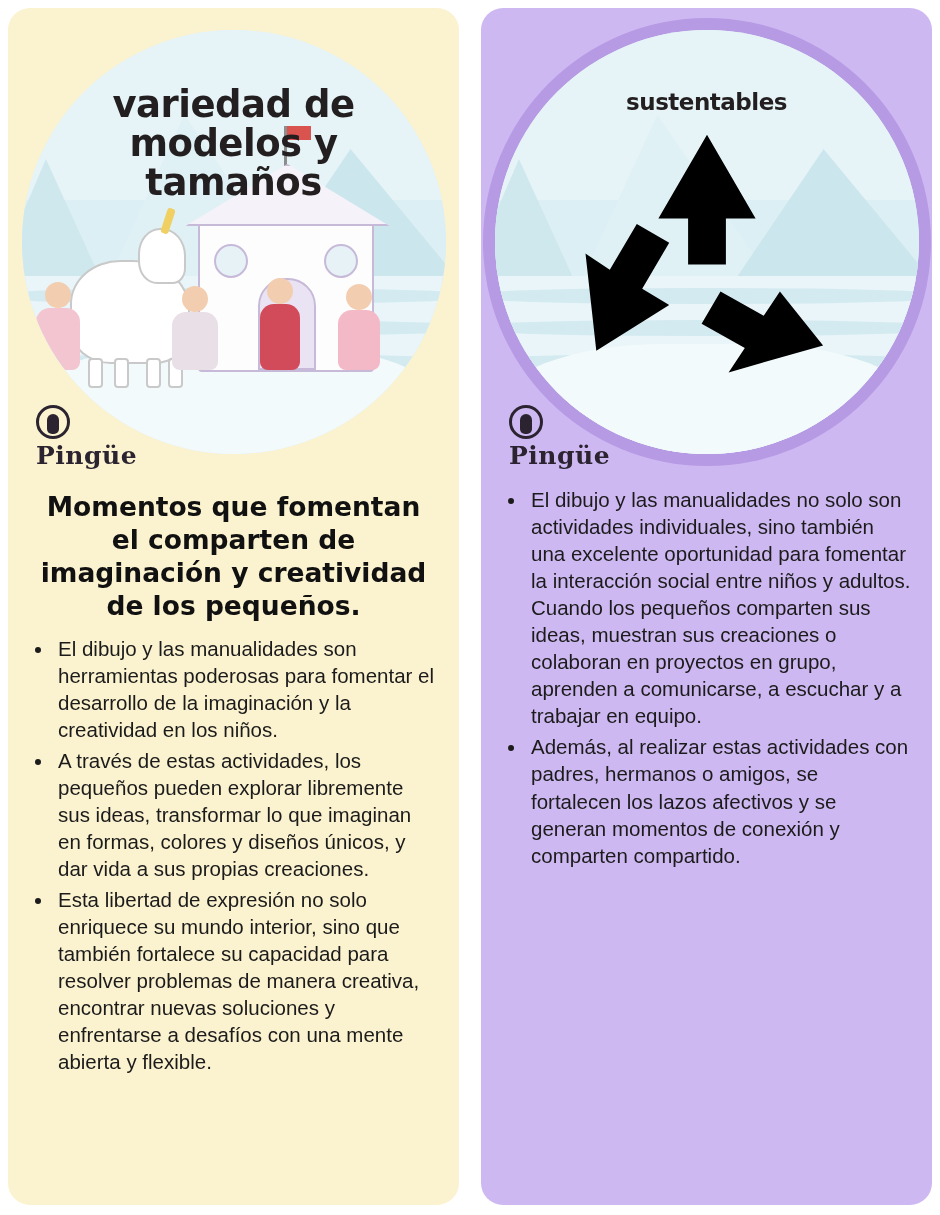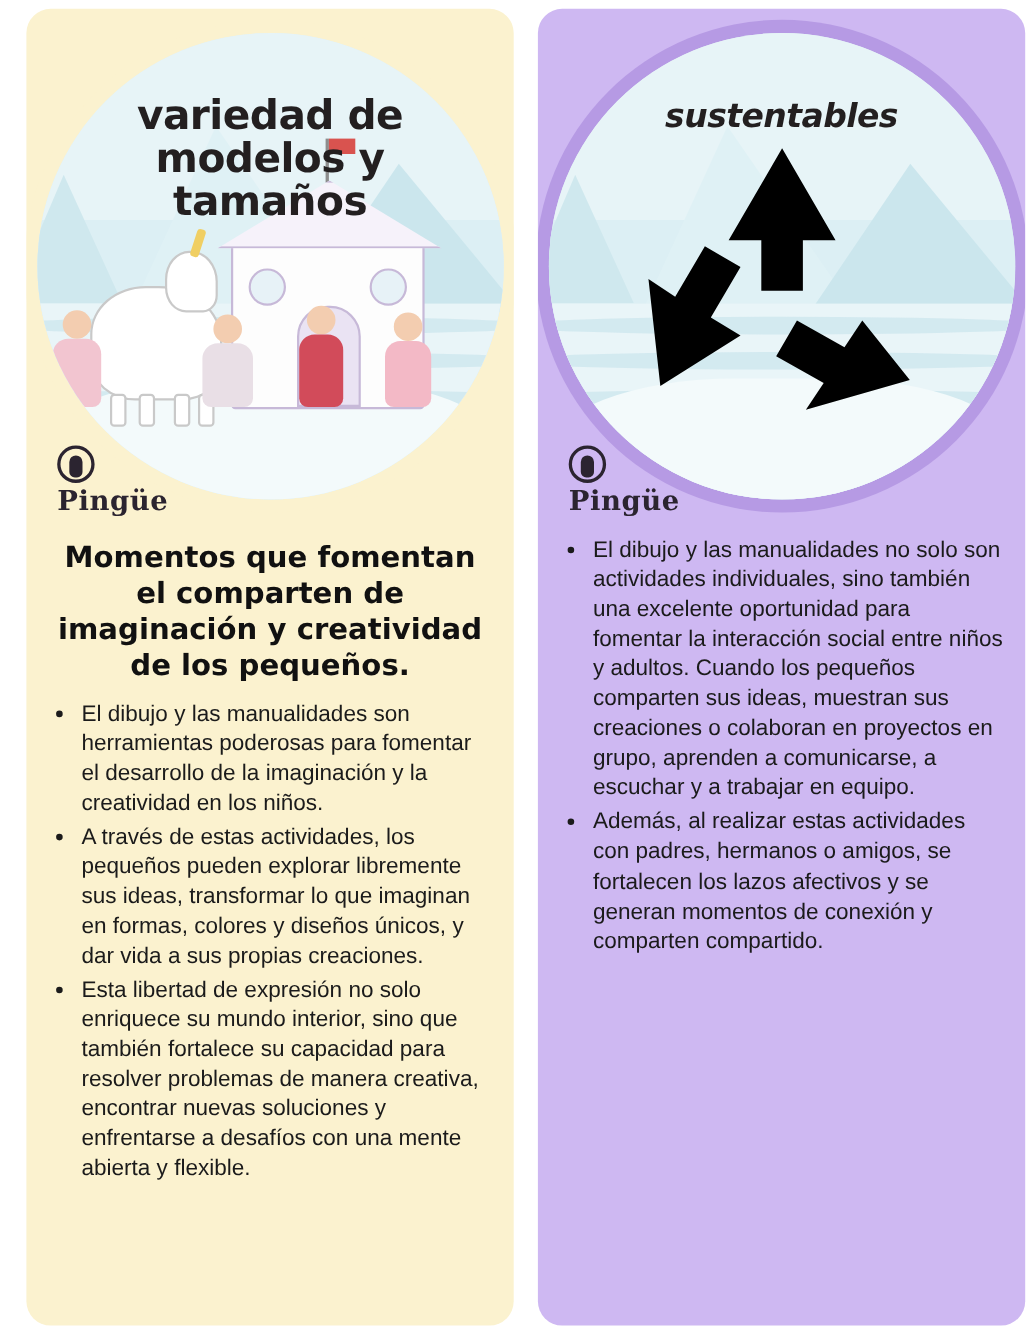--- a/index.html
+++ b/index.html
@@ -14,21 +14,20 @@
     width: 940px;
     height: 1215px;
     background: #ffffff;
     overflow: hidden;
   }
   .cards {
     display: flex;
     gap: 22px;
     padding: 8px 8px 10px 8px;
     height: 100%;
-    margin-left: 16px;
   }
   .card {
     position: relative;
     flex: 1 1 0;
     border-radius: 22px;
     overflow: hidden;
     display: flex;
     flex-direction: column;
   }
   .card-left  { background: #fbf2cf; }
@@ -106,21 +105,21 @@
     top: 56px;
     text-align: center;
     font-family: "DejaVu Sans", sans-serif;
     font-weight: 800;
     color: #231f20;
     line-height: 1.05;
     letter-spacing: -0.5px;
     z-index: 4;
   }
   .hero-title.left  { font-size: 37px; padding: 0 26px; }
-  .hero-title.right { font-size: 30px; padding: 0 26px; top: 60px; font-style: italic; }
+  .hero-title.right { font-size: 23px; padding: 0 26px; top: 60px; }
 
   
   .toyscene { position: absolute; left: 0; right: 0; bottom: 78px; height: 190px; z-index: 3; }
   .unicorn {
     position: absolute; left: 48px; bottom: 12px; width: 120px; height: 104px;
     background: #ffffff; border: 2px solid #c9c9c9;
     border-radius: 42% 48% 30% 34%;
   }
   .unicorn:before {
     content: ""; position: absolute; left: 66px; top: -34px; width: 44px; height: 52px;

